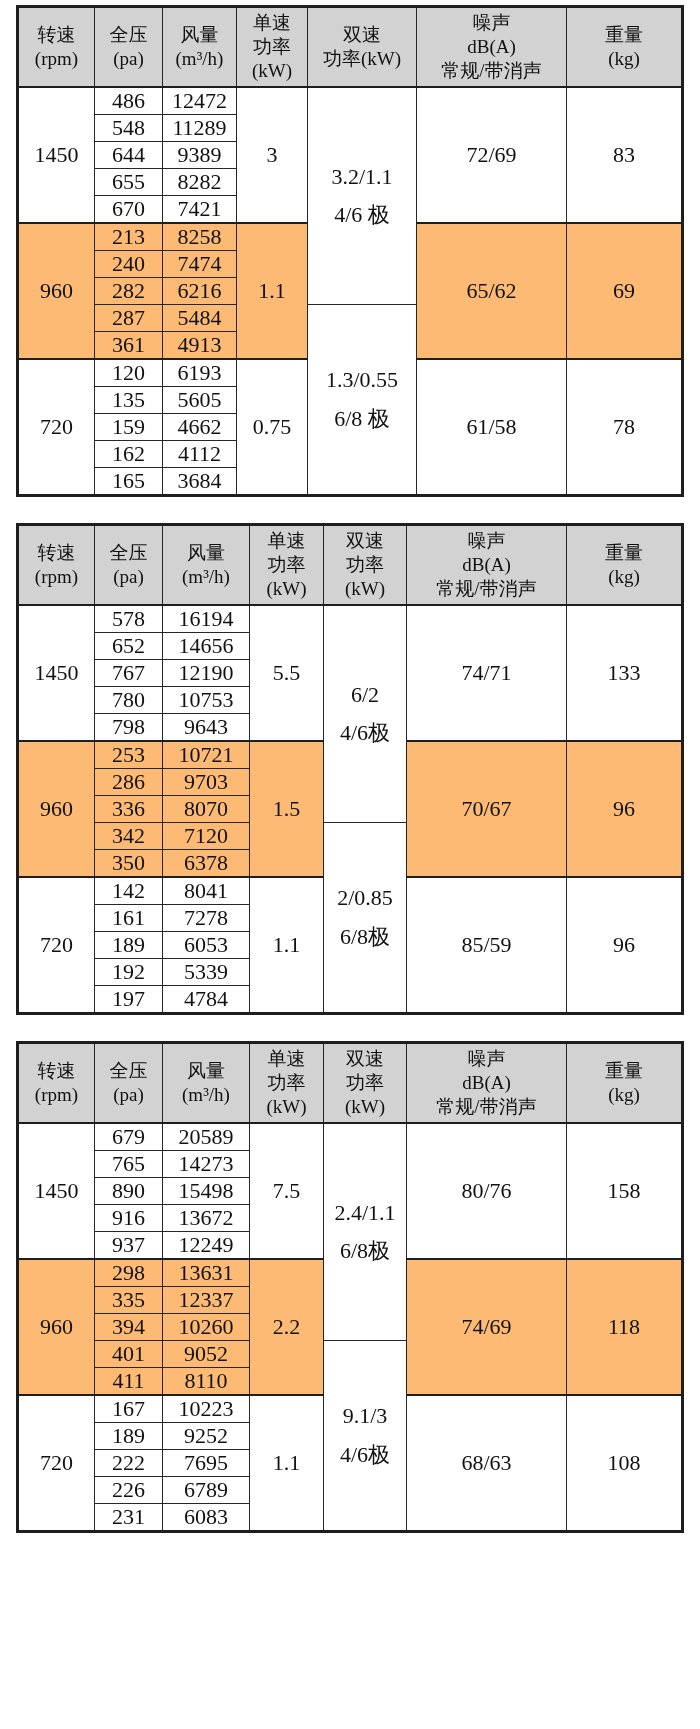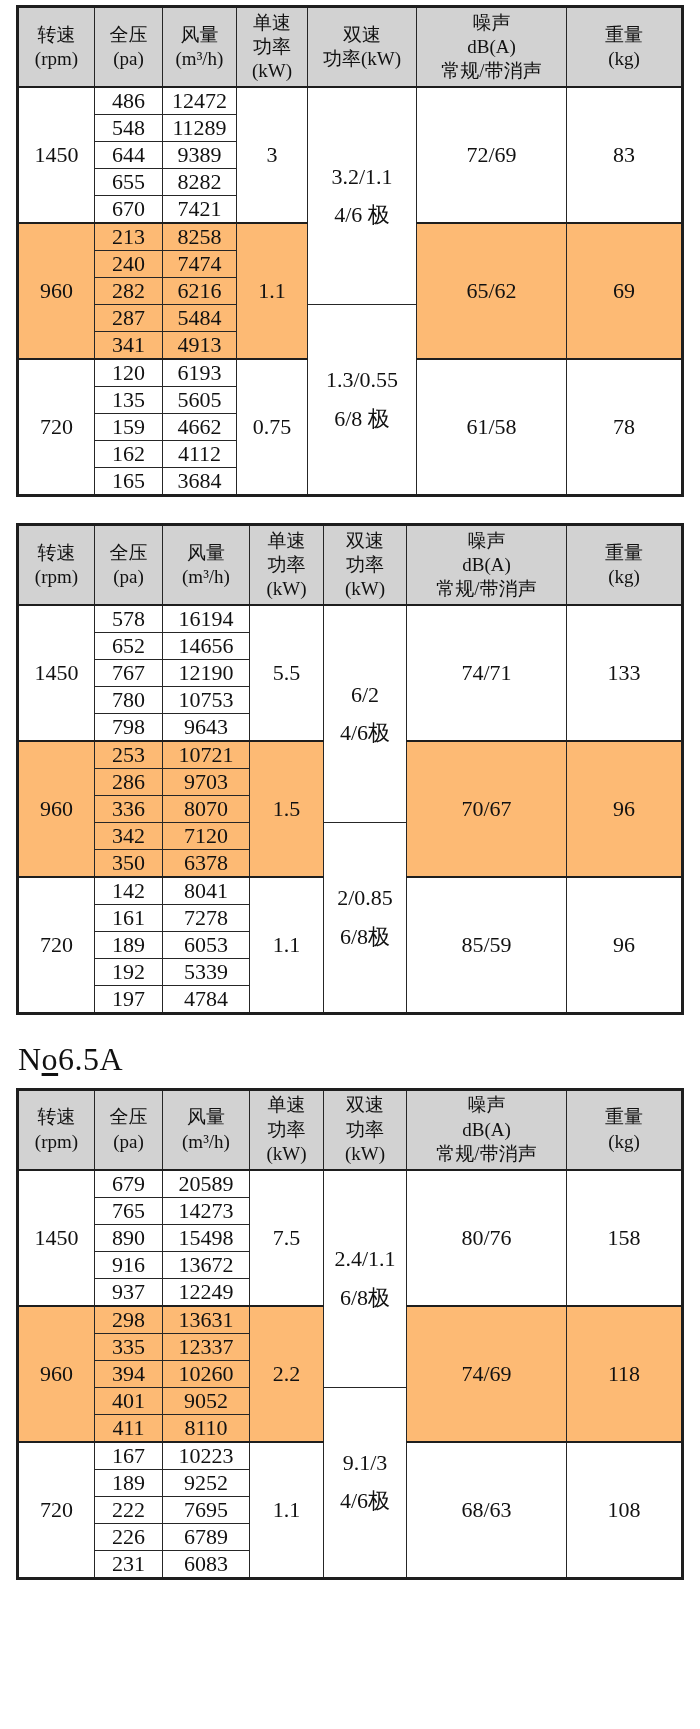--- a/index.html
+++ b/index.html
@@ -136,21 +136,21 @@
             <td class="num shaded">282</td>
             <td class="num shaded">6216</td>
           </tr>
           <tr>
             <td class="num shaded">287</td>
             <td class="num shaded">5484</td>
             <td class="merged dual" rowspan="7">1.3/0.55
 6/8 极</td>
           </tr>
           <tr>
-            <td class="num shaded">341</td>
+            <td class="num shaded">361</td>
             <td class="num shaded">4913</td>
           </tr>
           <tr>
             <td class="merged gtop" rowspan="5">720</td>
             <td class="num gtop">120</td>
             <td class="num gtop">6193</td>
             <td class="merged gtop" rowspan="5">0.75</td>
             <td class="merged gtop" rowspan="5">61/58</td>
             <td class="merged gtop" rowspan="5">78</td>
           </tr>
@@ -281,21 +281,20 @@
           </tr>
           <tr>
             <td class="num">197</td>
             <td class="num">4784</td>
           </tr>
         </tbody>
     </table>
   </section>
 
   <section>
-    <h2 class="sheet-title"><span>N</span><span class="u">o</span><span>6.5A</span></h2>
     <table class="spec">
       <colgroup>
         <col style="width:77px">
           <col style="width:68px">
           <col style="width:87px">
         <col style="width:74px">
           <col style="width:83px">
           <col style="width:160px">
           <col style="width:116px">
       </colgroup>

